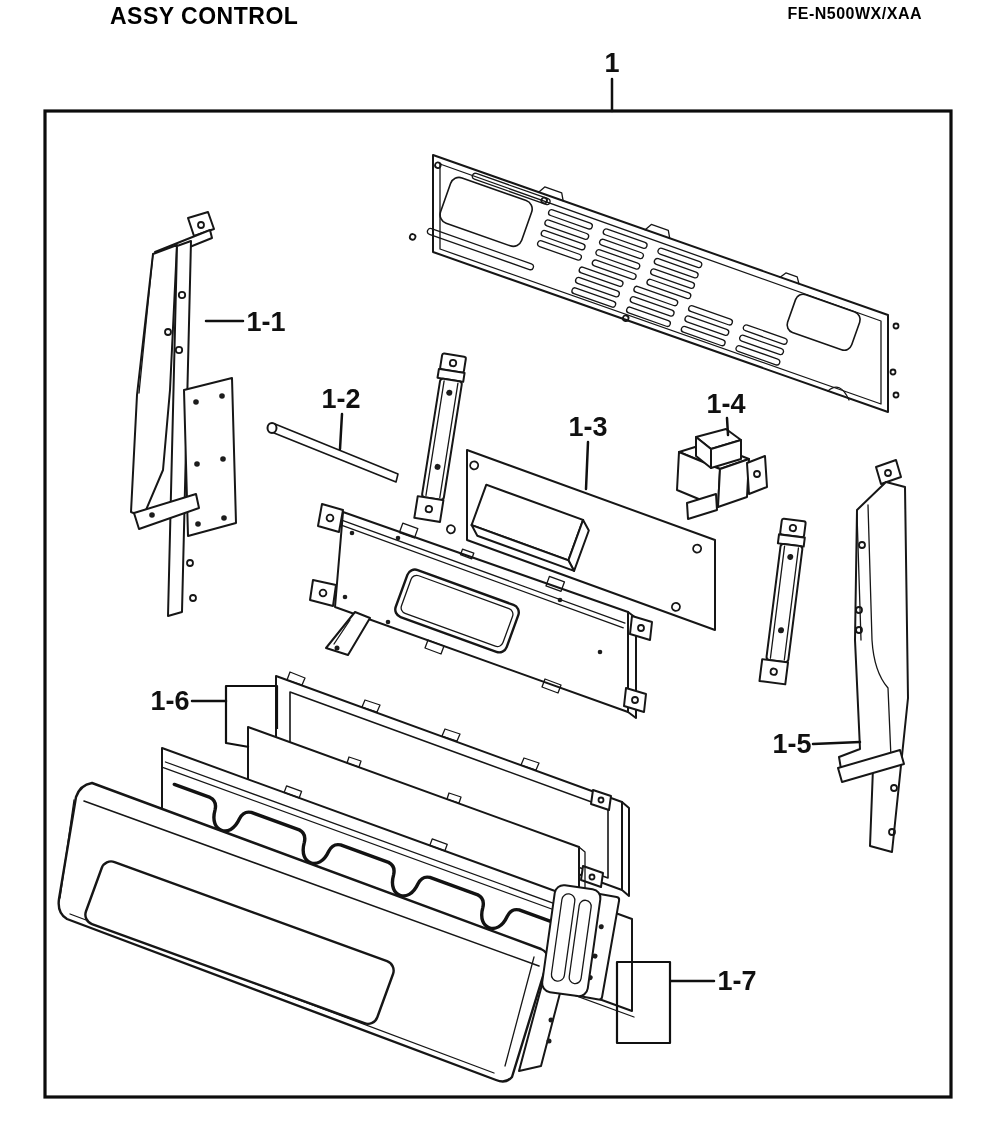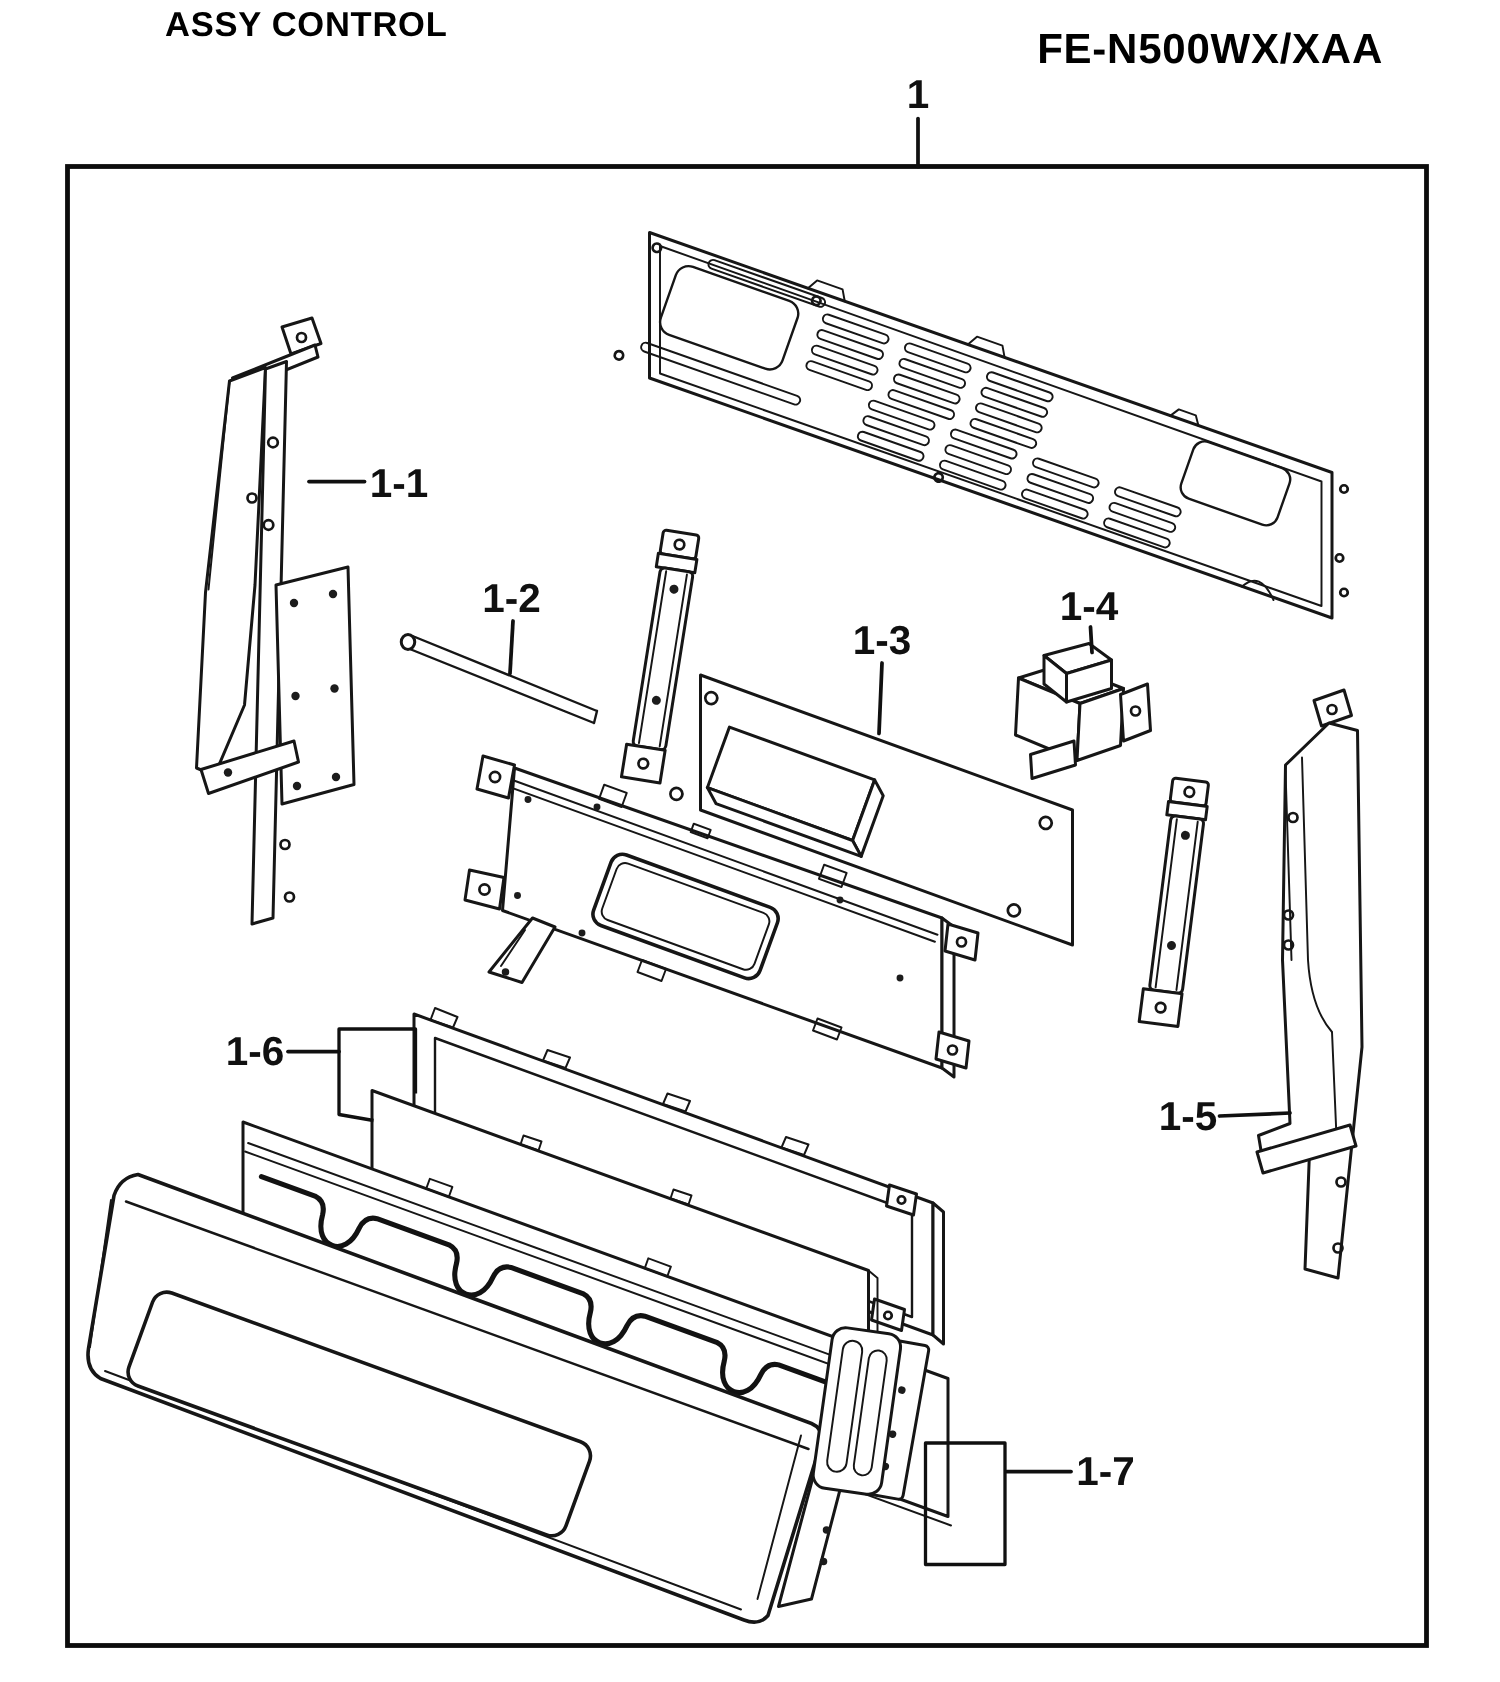--- a/index.html
+++ b/index.html
@@ -2,21 +2,21 @@
 <html><head>
 <meta charset="utf-8">
 <style>
   html,body{margin:0;padding:0;}
   body{
     width:1000px;height:1121px;position:relative;overflow:hidden;
     background:#ffffff;font-family:"Liberation Sans", sans-serif;
   }
   .hdr{position:absolute;font-weight:700;color:#000000;letter-spacing:.5px;white-space:nowrap;}
   #title{left:110px;top:3px;font-size:23px;}
-  #model{right:78px;top:17px;font-size:28px;}
+  #model{right:78px;top:5px;font-size:16px;}
   svg{position:absolute;left:0;top:0;}
   .ln13{fill:none;stroke:#161616;stroke-width:1.3;stroke-linejoin:round;stroke-linecap:round;}
   .ln16{fill:none;stroke:#161616;stroke-width:1.6;stroke-linejoin:round;stroke-linecap:round;}
   .wf  {fill:#ffffff;stroke:#161616;stroke-width:2;stroke-linejoin:round;}
   .wf24{fill:#ffffff;stroke:#161616;stroke-width:2.4;stroke-linejoin:round;}
   .hole{fill:none;stroke:#161616;stroke-width:1.8;}
   .dot {fill:#1c1c1c;stroke:none;}
   .wave{fill:none;stroke:#121212;stroke-width:3.4;stroke-linejoin:round;stroke-linecap:round;}
   .callout{font:700 27px "Liberation Sans", sans-serif;fill:#101010;}
   .leader{fill:none;stroke:#101010;stroke-width:2.5;stroke-linecap:round;}

